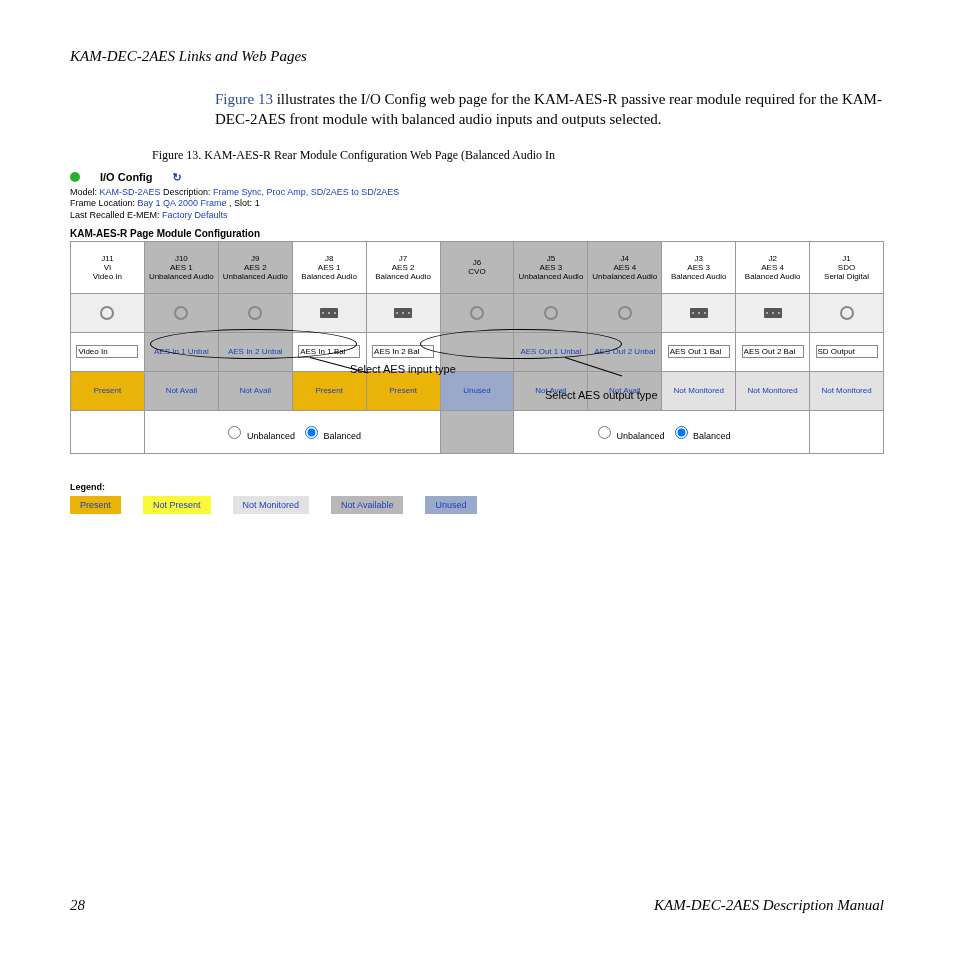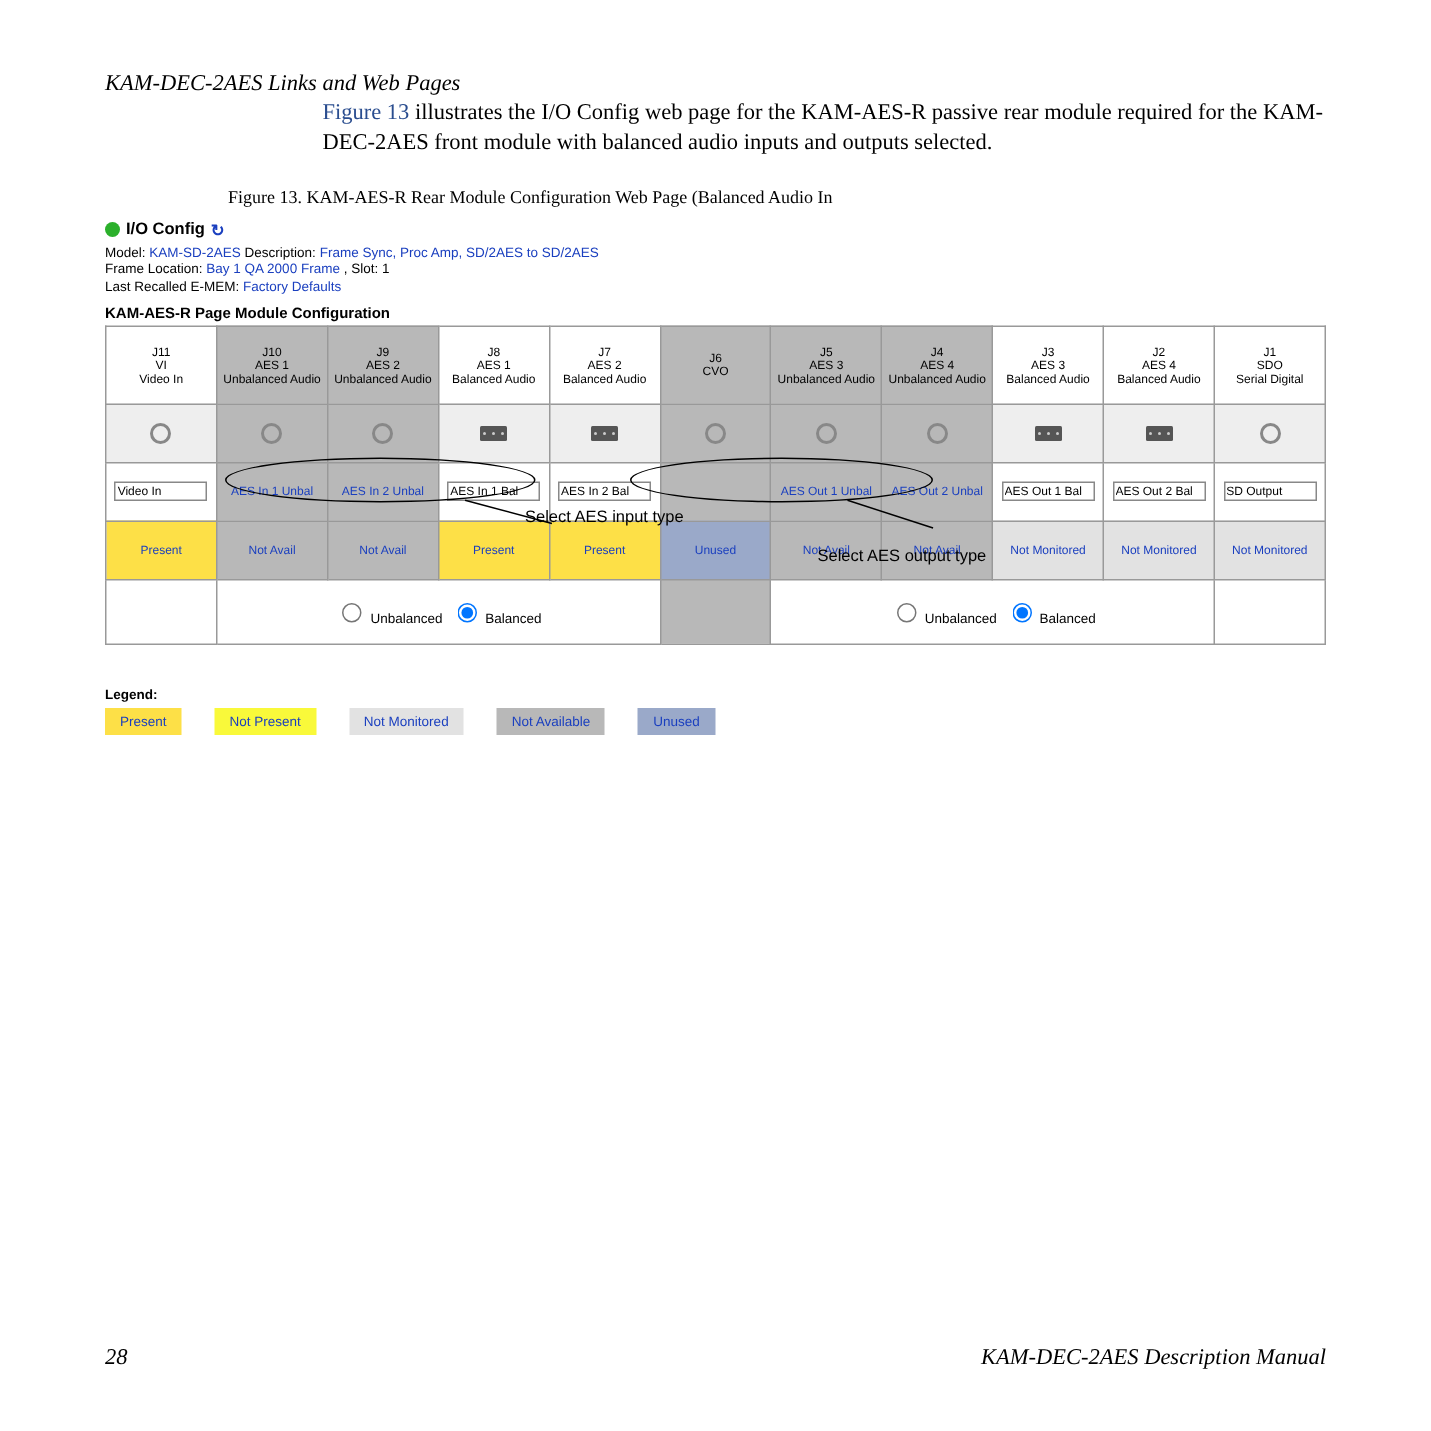--- a/index.html
+++ b/index.html
@@ -1,42 +1,42 @@
 <!DOCTYPE html>
 <html><head>
 <meta charset="utf-8">
 <style>
 html,body{margin:0;padding:0;background:#fff;font-family:"Times New Roman",serif;color:#000}
 .page{width:954px;height:954px;position:relative;box-sizing:border-box;padding:48px 70px 40px}
-.hdr{font-style:italic;font-size:15px;}
+.hdr{font-style:italic;font-size:15px;margin-bottom:24px}
 .intro{margin-left:145px;font-size:15px;line-height:1.35;margin-bottom:18px}
 .intro .figref{color:#2a4d8f}
 .figcap{margin-left:82px;font-size:12px;margin-bottom:8px}
 .webshot{font-family:Arial,Helvetica,sans-serif;font-size:9px;color:#000}
-.ws-title{display:flex;align-items:center;gap:4px;font-weight:bold;font-size:11px;margin-bottom:3px}
+.ws-title{display:flex;align-items:center;gap:20px;font-weight:bold;font-size:11px;margin-bottom:3px}
 .dot{width:10px;height:10px;border-radius:50%;background:#2bb02b;display:inline-block}
 .ws-meta{font-size:9px;line-height:1.3;margin-bottom:6px}
 .ws-meta .bl{color:#1a3fbf}
 .ws-sub{font-weight:bold;font-size:10px;margin-bottom:2px}
 table.cfg{border-collapse:collapse;width:100%;table-layout:fixed;font-size:8px;text-align:center}
 table.cfg td,table.cfg th{border:1px solid #999;padding:12px 2px;vertical-align:middle;height:14px}
 th.hdrcell{font-weight:normal;background:#fff;height:34px}
 th.grey{background:#b8b8b8}
 .iconrow td{background:#eee;height:18px}
 .iconrow td.grey{background:#b8b8b8}
 .bnc{width:14px;height:14px;border:2px solid #888;border-radius:50%;margin:0 auto;box-sizing:border-box}
 .balconn{width:18px;height:10px;background:#555;margin:0 auto;border-radius:1px;display:flex;justify-content:space-around;align-items:center}
 .balconn i{width:2px;height:2px;background:#ccc;border-radius:50%}
 .lblrow td{background:#f4f4f4}
 .lblrow td.grey{background:#b8b8b8;color:#1a3fbf}
 .fieldrow td{background:#fff;padding:2px}
 .fieldrow td.grey{background:#b8b8b8;color:#1a3fbf}
 .txtfield{width:90%;border:1px solid #888;font-size:8px;padding:1px;font-family:Arial;box-sizing:border-box}
 .statrow td{font-size:8px;padding:2px}
-.st-present{background:#fde047;color:#1a3fbf}
+.st-present{background:#eab308;color:#1a3fbf}
 .st-notavail{background:#b8b8b8;color:#1a3fbf}
 .st-unused{background:#9aa9c9;color:#1a3fbf}
 .st-notmon{background:#e2e2e2;color:#1a3fbf}
 .st-notpresent{background:#f9f93a;color:#000}
 .radiorow td{background:#fff;padding:3px;font-size:9px}
 .radiorow td.grey{background:#b8b8b8}
 .ellipse{position:absolute;border:1px solid #000;border-radius:50%;background:transparent;pointer-events:none}
 .callout-line{position:absolute;border-top:1px solid #000;pointer-events:none}
 .callout-text{position:absolute;font-family:Arial;font-size:11px}
 .legend{margin-top:28px;font-family:Arial;font-size:9px}

